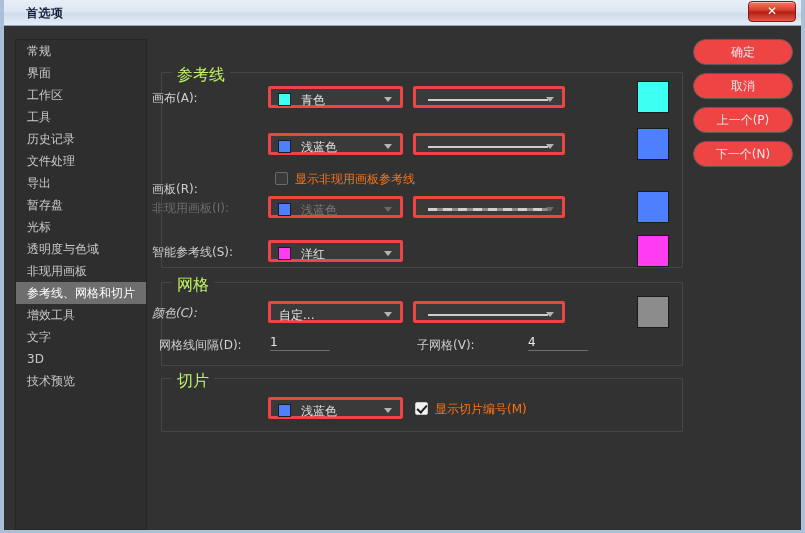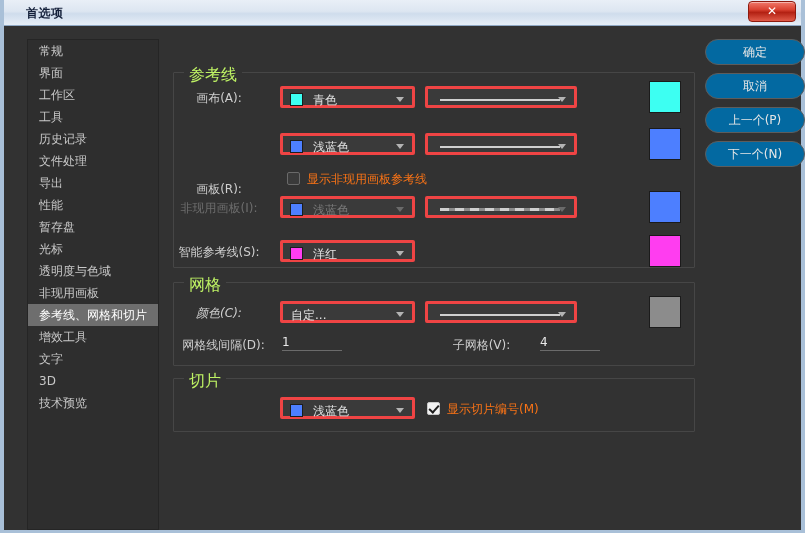--- a/index.html
+++ b/index.html
@@ -54,21 +54,21 @@
     color: #ffffff;
     font-size: 12px;
     font-weight: bold;
     text-align: center;
     line-height: 19px;
     cursor: pointer;
   }
 
   #client {
     position: absolute;
-    left: 12px; top: 26px;
+    left: 0; top: 26px;
     width: 642px; height: 504px;
     background: #323232;
     padding-left: 16px;
   }
 
   
   #sidebar {
     position: absolute;
     left: 11px; top: 13px;
     width: 132px; height: 491px;
@@ -95,21 +95,21 @@
   #buttons {
     position: absolute;
     left: 689px; top: 13px;
     width: 100px;
   }
   .dlg-button {
     width: 100px;
     height: 26px;
     margin-bottom: 8px;
     border-radius: 13px;
-    background: #0369a1;
+    background: #ef4444;
     border: 1px solid #5d5d5d;
     color: #e6e6e6;
     font-size: 12px;
     text-align: center;
     line-height: 25px;
     cursor: pointer;
     box-sizing: border-box;
   }
 
   
@@ -131,21 +131,21 @@
 
   #group-guides { left: 157px; top: 46px; width: 522px; height: 196px; }
   #group-grid   { left: 157px; top: 256px; width: 522px; height: 84px; }
   #group-slices { left: 157px; top: 352px; width: 522px; height: 54px; }
 
   
   .field-label {
     position: absolute;
     color: #cfcfcf;
     font-size: 12px;
-    text-align: center;
+    text-align: left;
     white-space: nowrap;
   }
   .field-label.disabled { color: #6d6d6d; }
 
   .combo {
     position: absolute;
     background: #3a3a3a;
     border: 3px solid #ef4444;
     border-radius: 2px;
     box-sizing: border-box;
@@ -260,21 +260,20 @@
   <div id="client">
 
     <div id="sidebar">
         <div class="side-item">常规</div>
         <div class="side-item">界面</div>
         <div class="side-item">工作区</div>
         <div class="side-item">工具</div>
         <div class="side-item">历史记录</div>
         <div class="side-item">文件处理</div>
         <div class="side-item">导出</div>
-        <div class="side-item">性能</div>
         <div class="side-item">暂存盘</div>
         <div class="side-item">光标</div>
         <div class="side-item">透明度与色域</div>
         <div class="side-item">非现用画板</div>
         <div class="side-item selected">参考线、网格和切片</div>
         <div class="side-item">增效工具</div>
         <div class="side-item">文字</div>
         <div class="side-item">3D</div>
         <div class="side-item">技术预览</div>
       </div>

